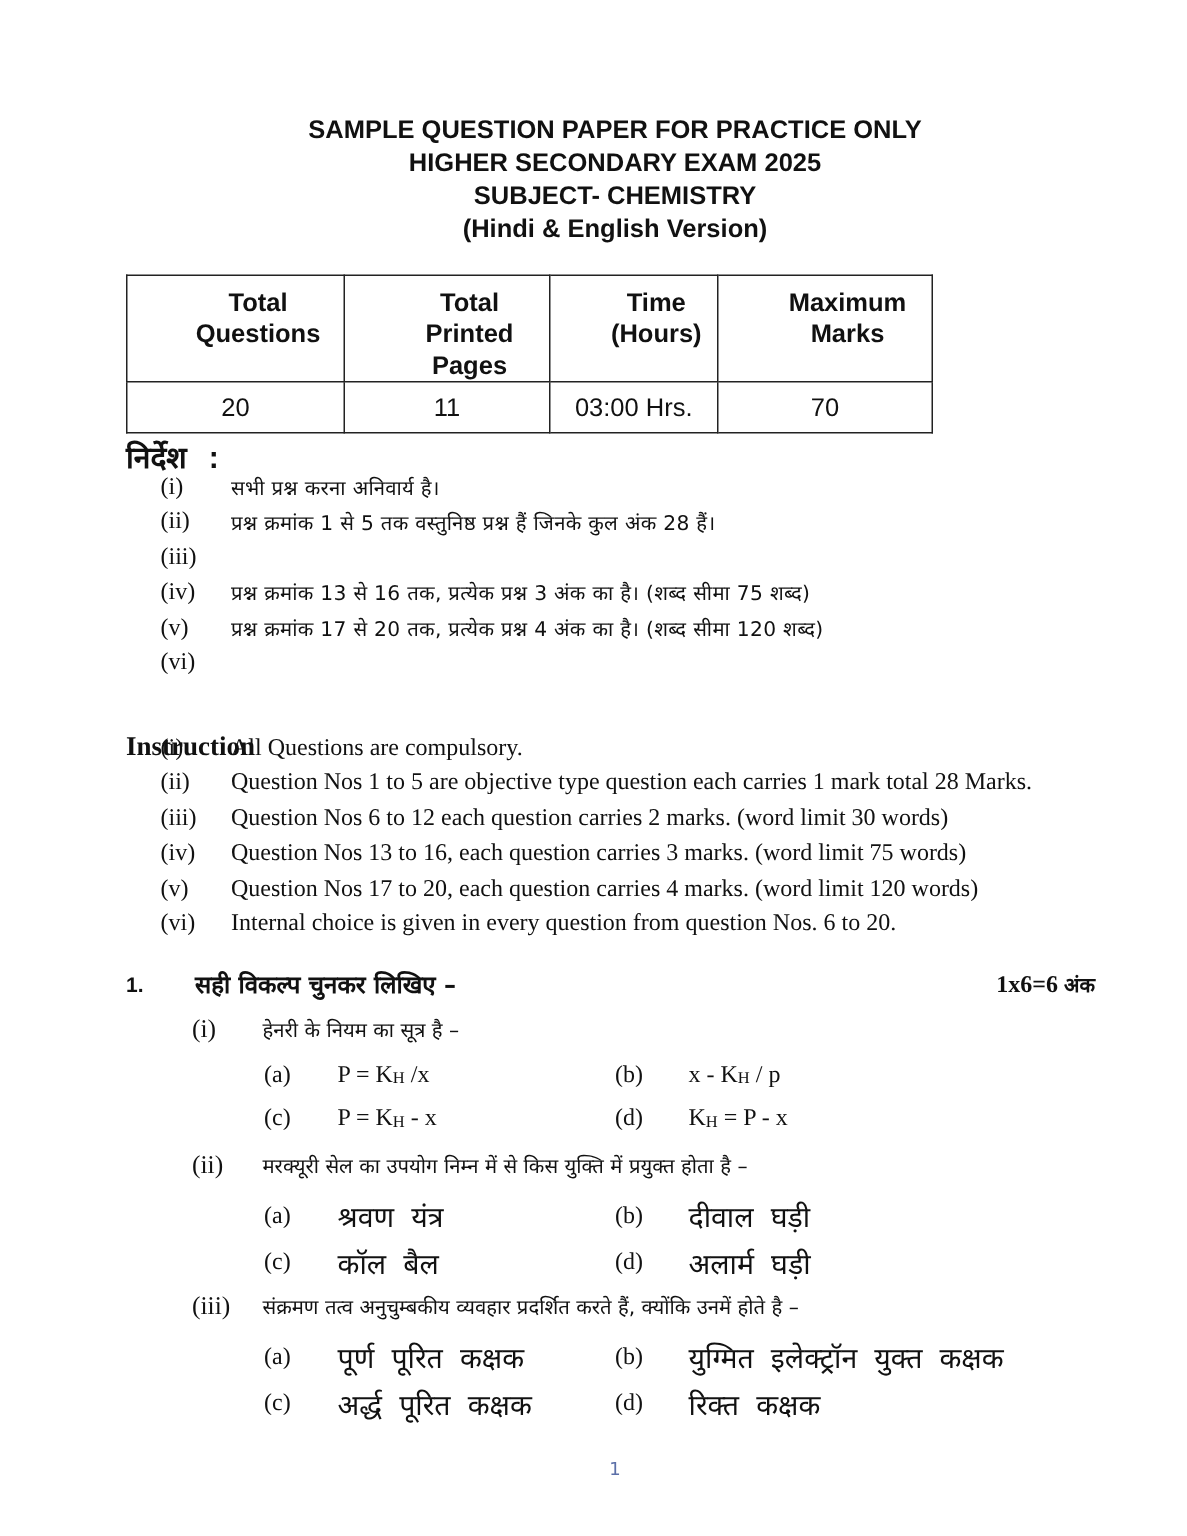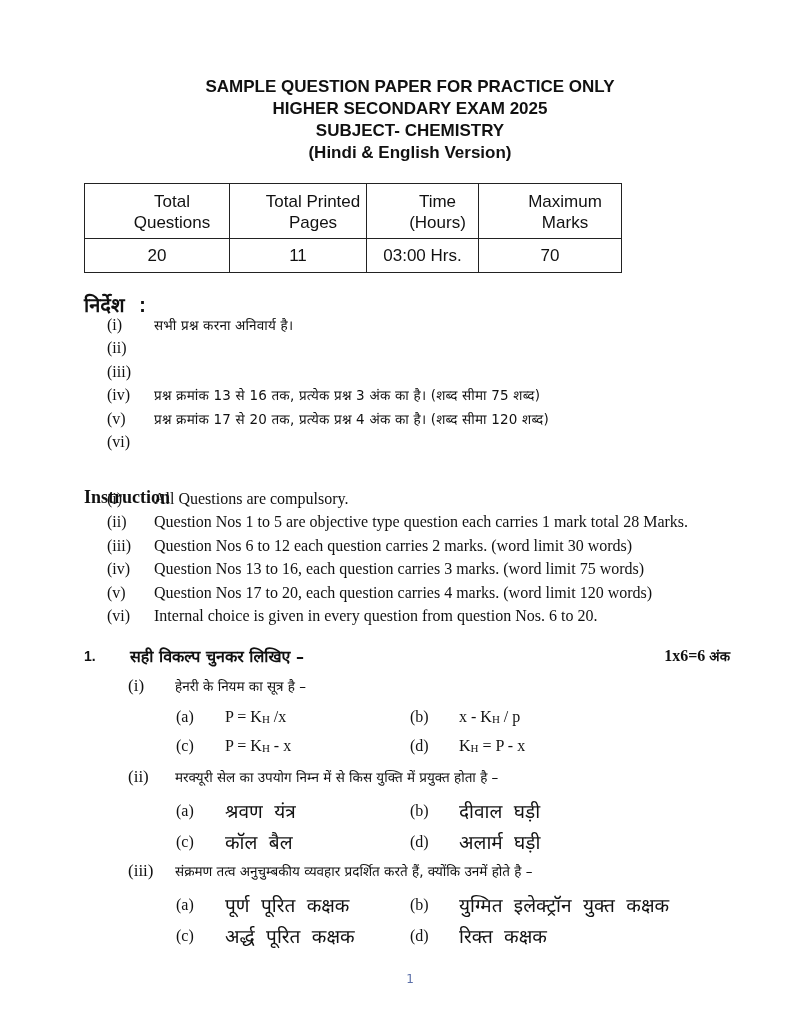--- a/index.html
+++ b/index.html
@@ -6,21 +6,21 @@
     body { width: 791px; height: 1024px; position: relative; overflow: hidden; color: #111; }
     .page { position: absolute; left: 0; top: 0; width: 791px; height: 1024px; }
 
     .title-block { position: absolute; left: 0; top: 76px; width: 820px; text-align: center;
       font-family: "Liberation Sans", sans-serif; font-weight: bold; font-size: 17px; line-height: 22px; color: #111; }
     .title-block div { margin: 0; }
 
     table.info { position: absolute; left: 84px; top: 183px; border-collapse: collapse;
       font-family: "Liberation Sans", sans-serif; font-size: 17px; color: #111; }
     table.info th, table.info td { border: 1.5px solid #222; text-align: center; padding: 0 4px; }
-    table.info th { font-weight: normal; height: 55px; vertical-align: top; padding-top: 7px; line-height: 21px; box-sizing: border-box; padding-left: 34px; }
+    table.info th { font-weight: bold; height: 55px; vertical-align: top; padding-top: 7px; line-height: 21px; box-sizing: border-box; padding-left: 34px; }
     table.info td { height: 33px; font-weight: normal; }
     .c1 { width: 145px; } .c2 { width: 137px; } .c3 { width: 112px; } .c4 { width: 143px; }
 
     .hindi-head { position: absolute; left: 84px; top: 291px; font-family: Liberation Mono, monospace;
       font-weight: bold; font-size: 20px; }
     .list { position: absolute; left: 107px; font-family: "Liberation Serif", serif; font-size: 16px; }
     .list .row { height: 23.5px; display: flex; align-items: center; }
     .list .num { width: 47px; font-family: "Liberation Serif", serif; font-size: 16px; }
     .list .txt-hi { font-family: "DejaVu Sans", sans-serif; font-size: 13.5px; letter-spacing: 0.2px; }
     .list .txt-en { font-family: "Liberation Serif", serif; font-size: 16px; }
@@ -81,20 +81,21 @@
     </table>
 
   <div class="hindi-head">निर्देश :</div>
   <div class="list hi-list">
     <div class="row">
         <span class="num">(i)</span>
         <span class="txt-hi">सभी प्रश्न करना अनिवार्य है।</span>
       </div>
     <div class="row">
         <span class="num">(ii)</span>
+        <span class="txt-hi">प्रश्न क्रमांक 1 से 5 तक वस्तुनिष्ठ प्रश्न हैं जिनके कुल अंक 28 हैं।</span>
       </div>
     <div class="row">
         <span class="num">(iii)</span>
       </div>
     <div class="row">
         <span class="num">(iv)</span>
         <span class="txt-hi">प्रश्न क्रमांक 13 से 16 तक, प्रत्येक प्रश्न 3 अंक का है। (शब्द सीमा 75 शब्द)</span>
       </div>
     <div class="row">
         <span class="num">(v)</span>

